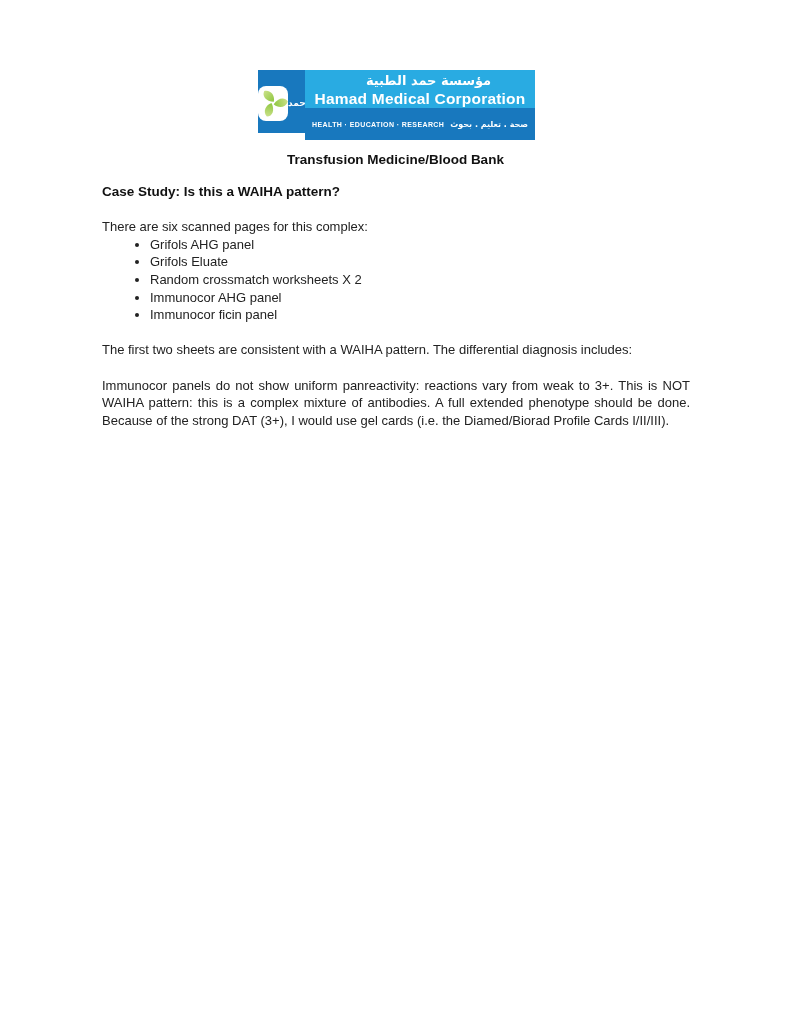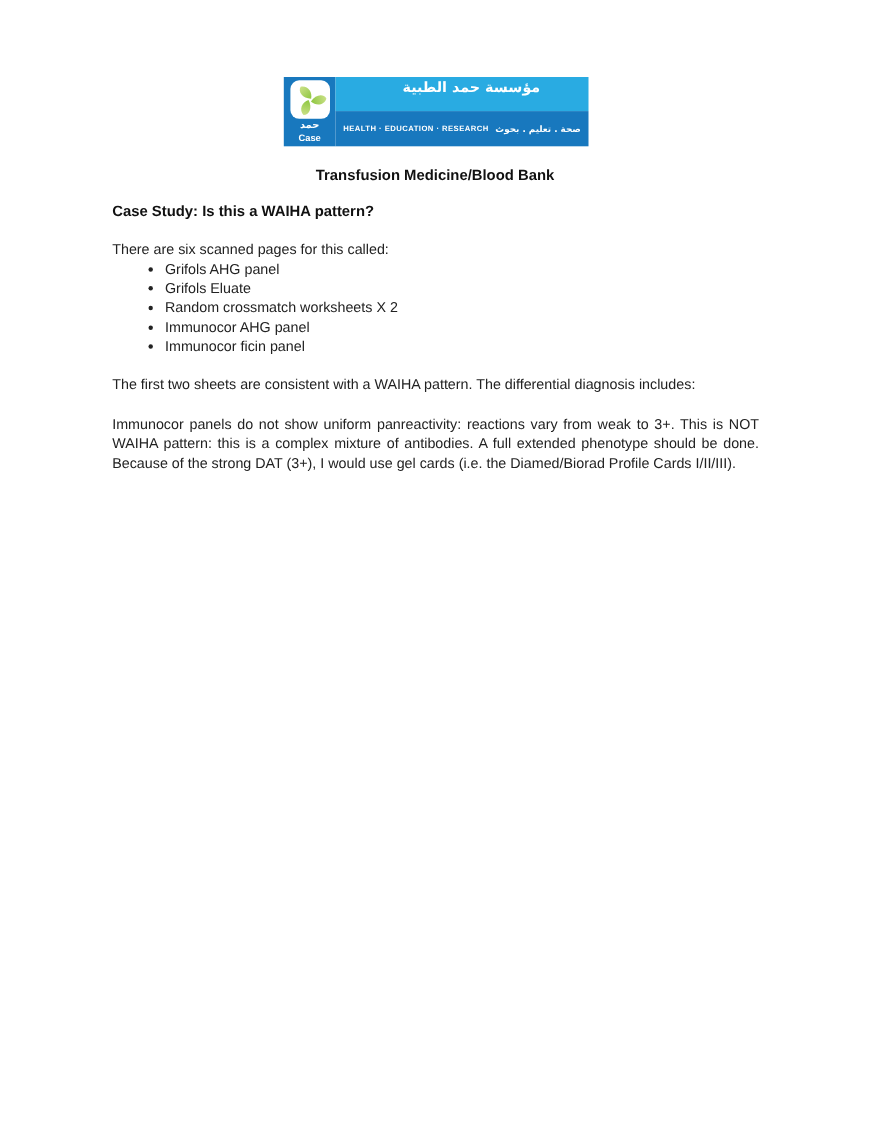--- a/index.html
+++ b/index.html
@@ -20,21 +20,21 @@
     top: 70px;
     width: 277px;
     height: 63px;
     display: flex;
   }
   .logo-left {
     width: 47px;
     height: 63px;
     background: #1878be;
     display: flex;
-    flex-direction: column;
+    flex-direction: row;
     align-items: center;
     box-sizing: border-box;
     padding-top: 3px;
   }
   .logo-mark-box {
     width: 36px;
     height: 35px;
     background: #ffffff;
     border-radius: 8px;
     display: flex;
@@ -172,36 +172,37 @@
             <path d="M19 16.5 C 9.5 16, 4.5 9.5, 7.5 3.5 C 15.5 2, 20.5 9, 19 16.5 Z" fill="url(#leafg)" transform="rotate(240 18 18)"></path>
           </g>
         </svg>
       </div>
       <div class="logo-mark-arabic" dir="rtl">حمد</div>
       <div class="logo-mark-english">Case</div>
     </div>
     <div class="logo-right">
       <div class="logo-right-top">
         <div class="logo-name-arabic" dir="rtl">مؤسسة حمد الطبية</div>
+        <div class="logo-name-english">Hamad Medical Corporation</div>
       </div>
       <div class="logo-right-strip">
         <span class="logo-tagline-en">HEALTH · EDUCATION · RESEARCH</span>
         <span class="logo-tagline-ar" dir="rtl">صحة . تعليم . بحوث</span>
       </div>
     </div>
   </div>
 
   <div class="doc-header">
     <div>Transfusion Medicine/Blood Bank</div>
   </div>
 
   <div class="content">
     <p class="case-title">Case Study:  Is this a WAIHA pattern?</p>
 
-    <p class="para">There are six scanned pages for this called:</p>
+    <p class="para">There are six scanned pages for this complex:</p>
 
     <ul class="doc-list">
       <li>Grifols AHG panel</li>
       <li>Grifols Eluate</li>
       <li>Random crossmatch worksheets X 2</li>
       <li>Immunocor AHG panel</li>
       <li>Immunocor ficin panel</li>
     </ul>
 
     <p class="para justify">The first two sheets are consistent with a WAIHA pattern.  The differential diagnosis includes:</p>

